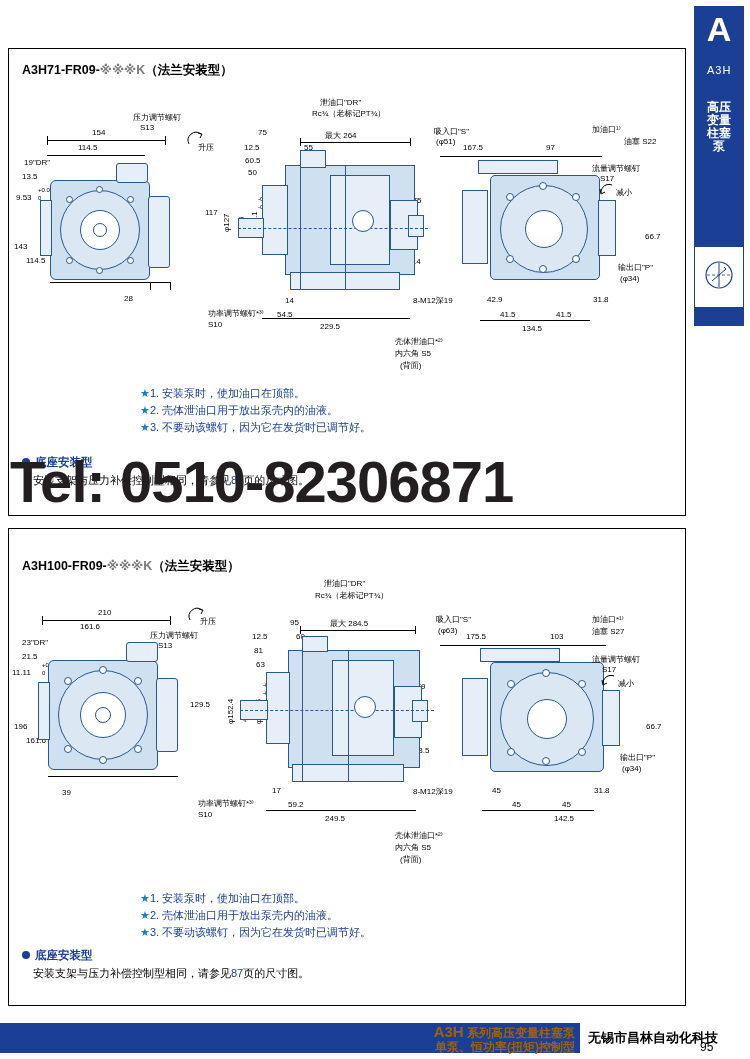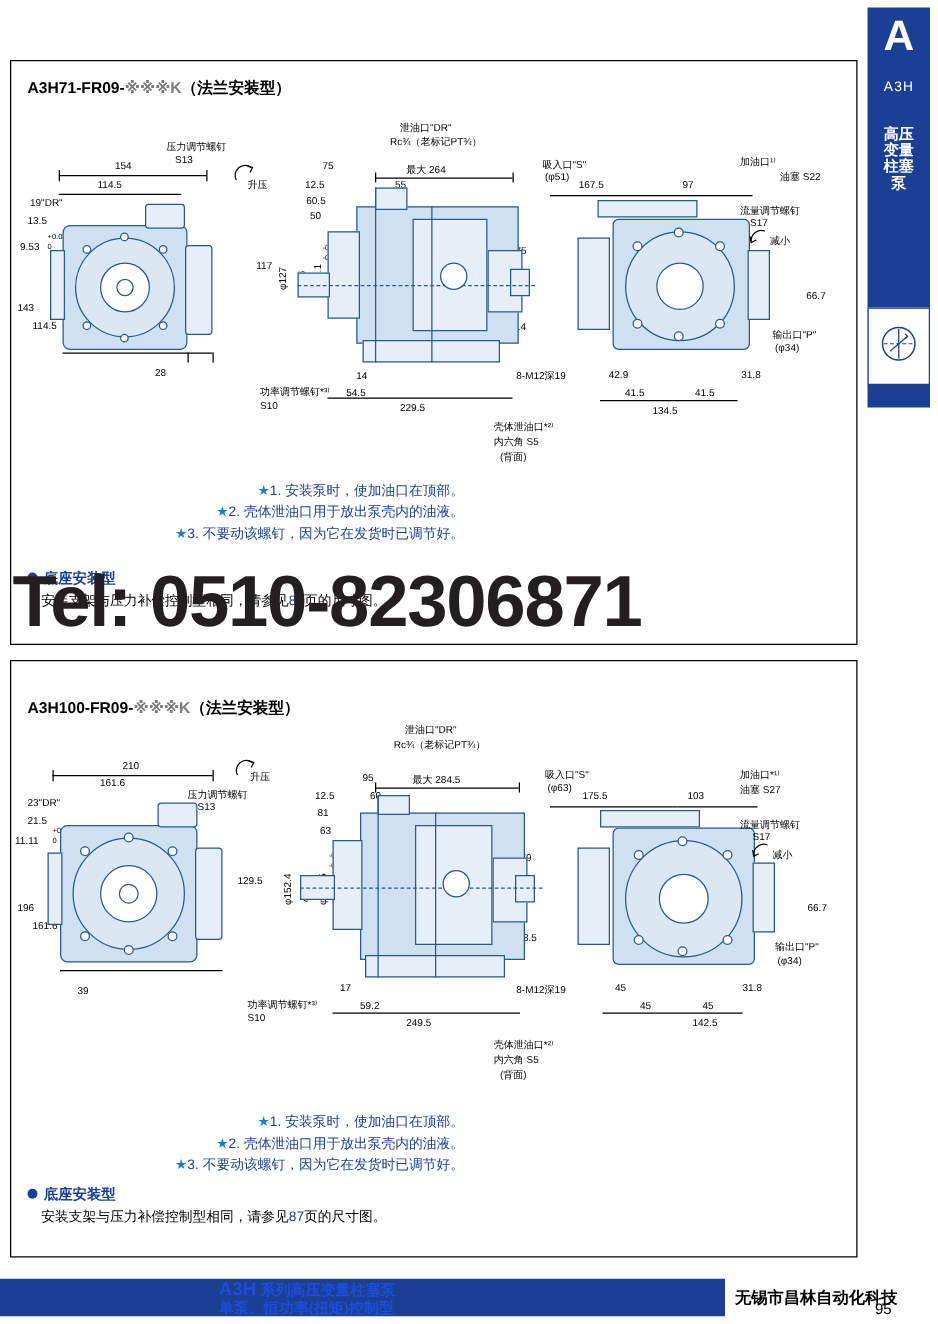--- a/index.html
+++ b/index.html
@@ -18,39 +18,39 @@
 
   
   .frame{position:absolute;border:1px solid #000;box-sizing:border-box;background:#fff;}
   .f1{left:8px;top:48px;width:678px;height:468px;}
   .f2{left:8px;top:528px;width:678px;height:478px;}
 
   .title{position:absolute;font-size:12.5px;font-weight:bold;}
   .title .grey{color:#7b7b7b;}
 
   
-  .notes{position:absolute;font-size:11px;line-height:17px;color:#1b3f94;text-align:right;}
+  .notes{position:absolute;font-size:11px;line-height:17px;color:#1b3f94;}
   .notes div{white-space:nowrap;}
   .star{color:#1b7fc4;}
   .bullet-h{position:absolute;font-size:11.5px;font-weight:bold;color:#1b3f94;}
   .bullet-h .dot{display:inline-block;width:8px;height:8px;border-radius:50%;background:#1b3f94;margin-right:5px;}
   .bullet-p{position:absolute;font-size:11px;color:#000;}
   .bullet-p .blue{color:#1b3f94;}
 
   
   .wm{position:absolute;font-family:"Liberation Sans",sans-serif;font-weight:bold;color:#231f20;white-space:nowrap;}
   .wm1{left:10px;top:448px;font-size:58px;letter-spacing:-1px;}
   .wm2{left:10px;top:528px;font-size:58px;letter-spacing:-1px;}
 
   
   .footer{position:absolute;left:0;top:1017px;width:750px;height:42px;}
   .foot-bar{position:absolute;left:160px;top:6px;width:420px;height:30px;background:#1b3f94;}
   .foot-l{position:absolute;left:0;top:6px;width:160px;height:30px;background:#1b3f94;}
   .foot-r{position:absolute;left:580px;top:6px;width:170px;height:30px;background:#fff;}
-  .foot-txt{position:absolute;left:175px;top:8px;width:400px;text-align:left;color:#1d4ed8;font-size:12px;font-weight:bold;line-height:14px;}
+  .foot-txt{position:absolute;left:175px;top:8px;width:400px;text-align:right;color:#a16207;font-size:12px;font-weight:bold;line-height:14px;}
   .foot-co{position:absolute;left:588px;top:12px;font-size:13px;font-weight:bold;color:#000;}
   .pgno{position:absolute;left:700px;top:1040px;font-size:12px;color:#000;}
 
   
   .dgm{position:absolute;}
   .lbl{position:absolute;font-size:8px;color:#000;white-space:nowrap;}
   .ln{position:absolute;background:#000;}
   .hl{height:1px;}
   .vl{width:1px;}
   .body-blue{position:absolute;background:#cfe0f0;border:1px solid #27598f;box-sizing:border-box;}
@@ -127,21 +127,21 @@
         <path d="M4 16 A8 8 0 0 1 16 6" fill="none" stroke="#000" stroke-width="1"></path>
         <path d="M13 5 L17 6 L15 10" fill="none" stroke="#000" stroke-width="1"></path>
       </svg>
   </div>
 
   <div class="dgm">
     <div class="lbl" style="left:258px;top:128px;">75</div>
     <div class="lbl" style="left:244px;top:143px;">12.5</div>
     <div class="lbl" style="left:245px;top:156px;">60.5</div>
     <div class="lbl" style="left:248px;top:168px;">50</div>
-    <div class="lbl" style="left:296px;top:143px;padding-left:20px;">55</div>
+    <div class="lbl" style="left:284px;top:143px;padding-left:20px;">55</div>
     <div class="lbl" style="left:325px;top:130px;">最大 264</div>
     <div class="ln hl" style="left:300px;top:142px;width:110px;"></div>
     <div class="ln vl" style="left:300px;top:138px;height:8px;"></div>
     <div class="ln vl" style="left:410px;top:138px;height:8px;"></div>
 
     <div class="lbl" style="left:222px;top:232px;transform:rotate(-90deg);transform-origin:left top;">φ127</div>
     <div class="lbl" style="left:237px;top:235px;transform:rotate(-90deg);transform-origin:left top;">φ236</div>
     <div class="lbl" style="left:250px;top:232px;transform:rotate(-90deg);transform-origin:left top;">φ38.1</div>
     <div class="lbl" style="left:258px;top:196px;font-size:6px;">-0.018</div>
     <div class="lbl" style="left:258px;top:204px;font-size:6px;">-0.05</div>

